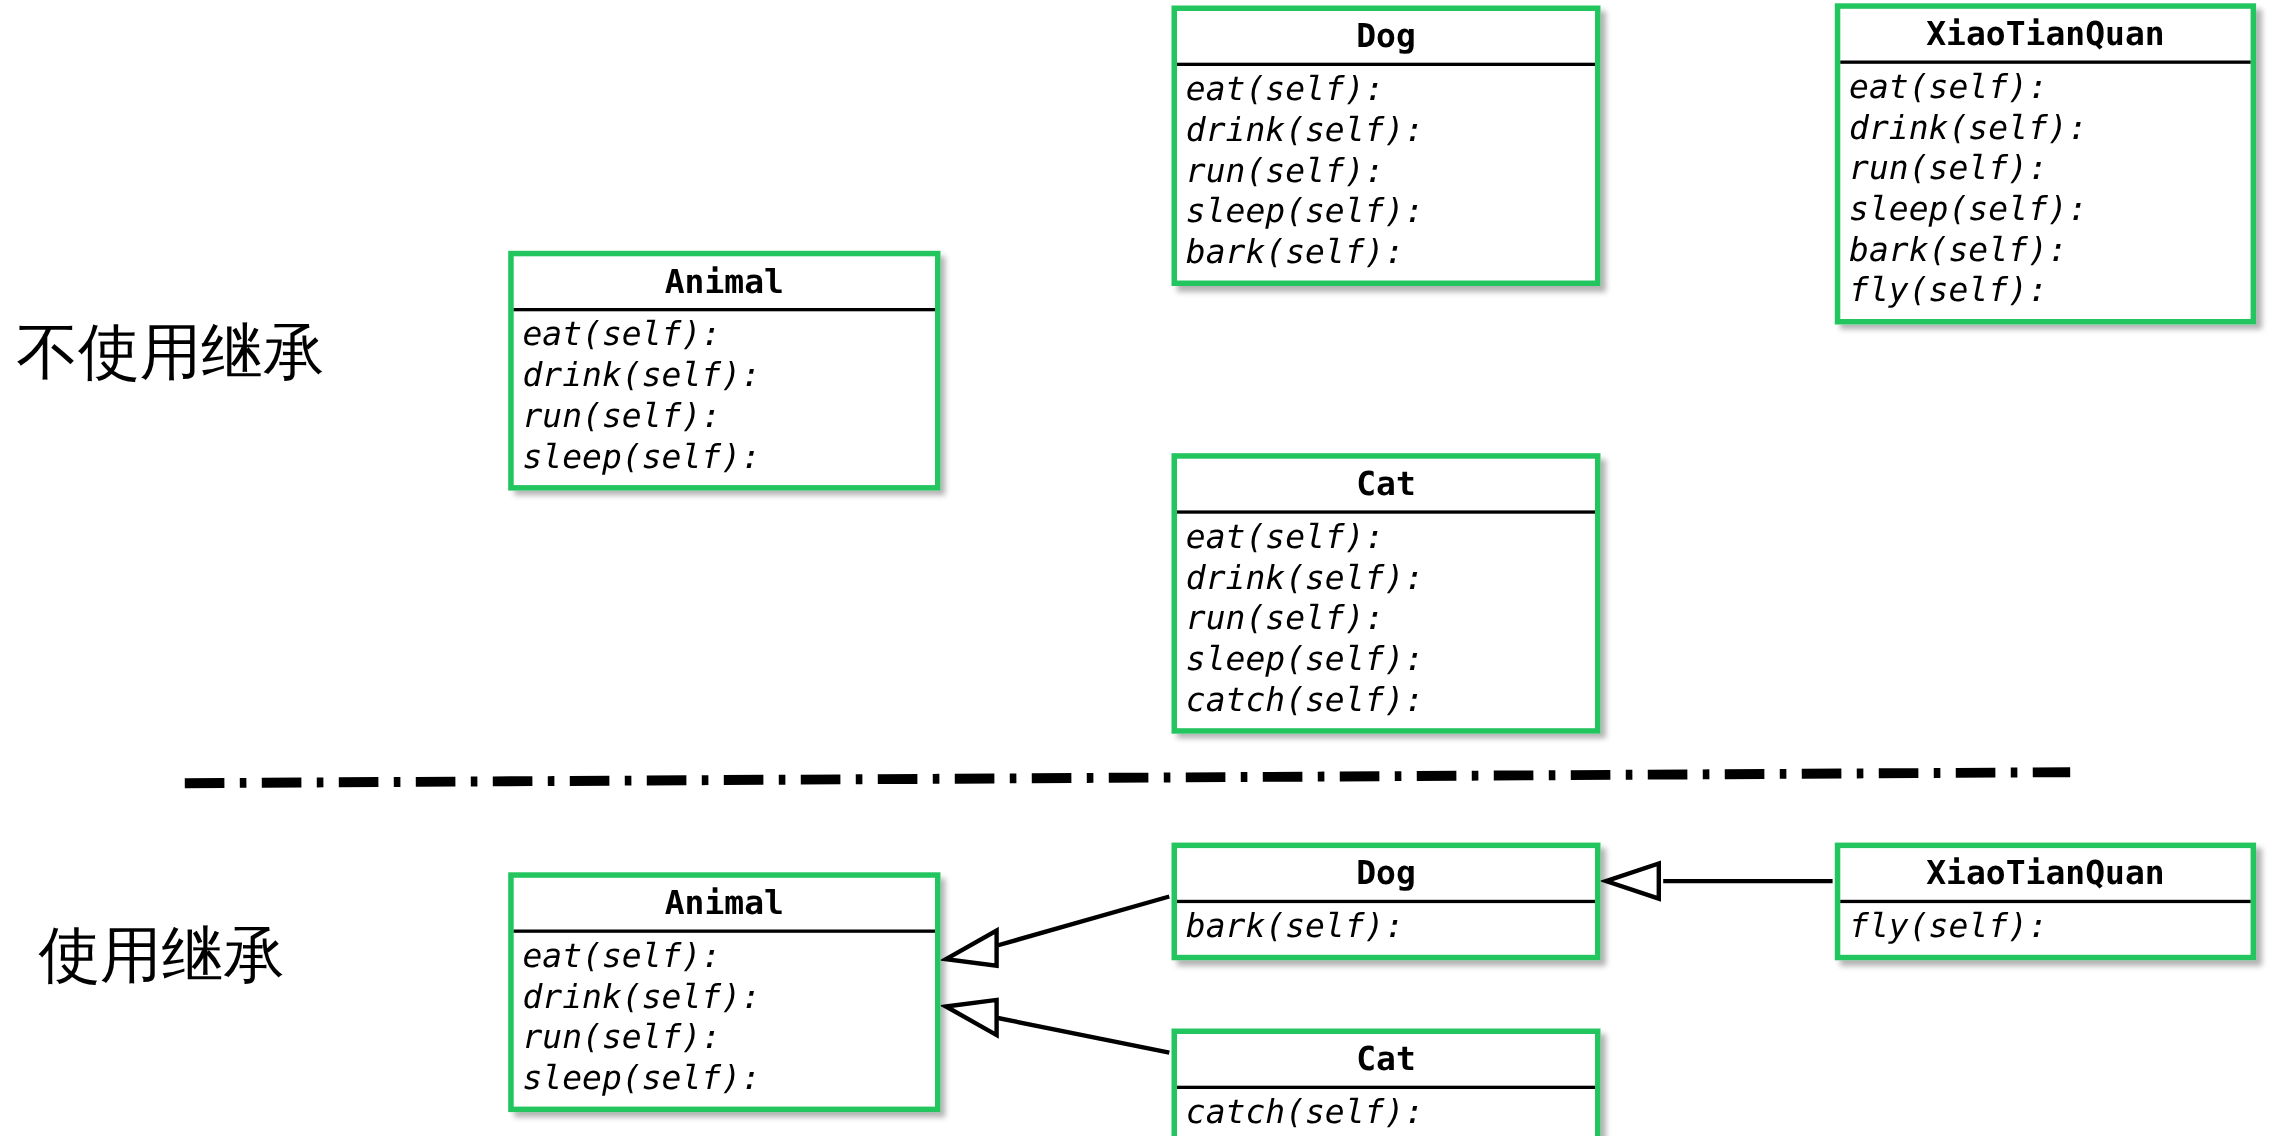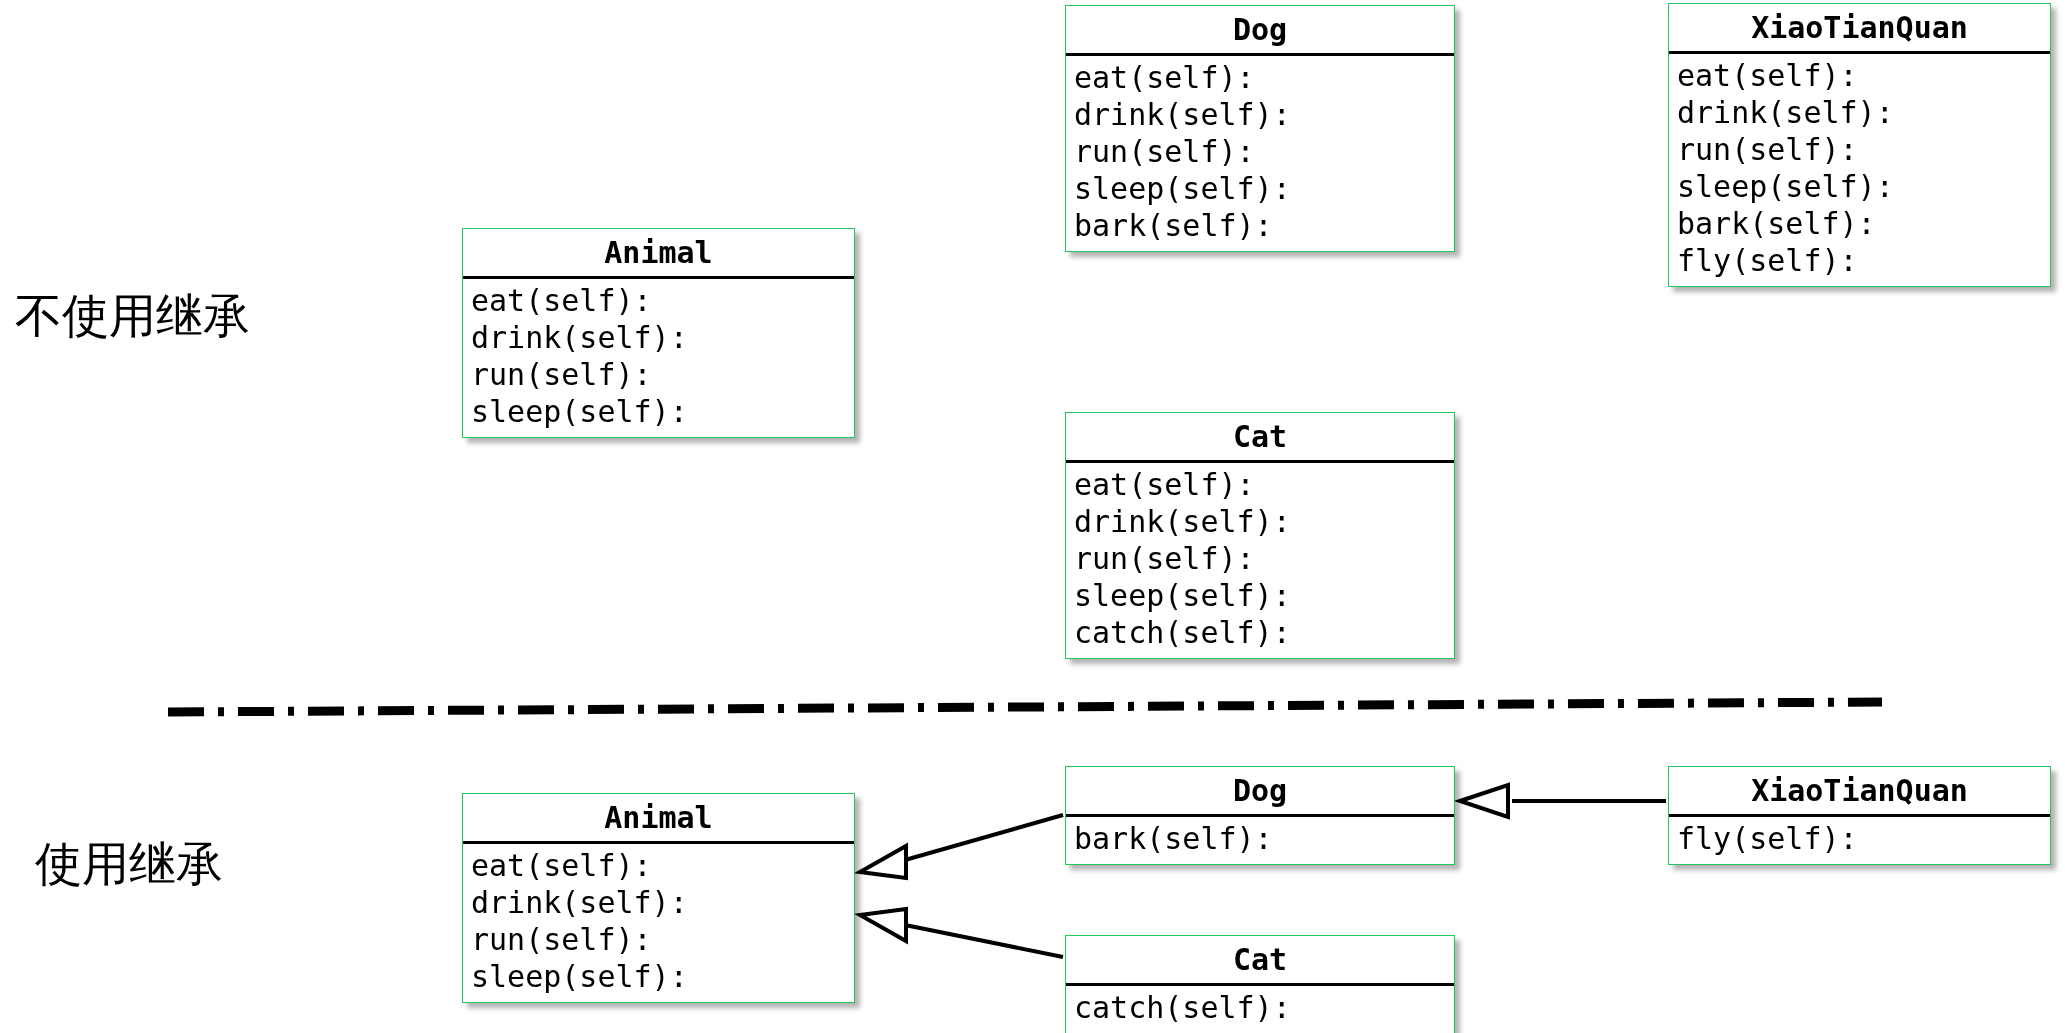--- a/index.html
+++ b/index.html
@@ -14,54 +14,55 @@
     background: #ffffff;
     overflow: hidden;
     font-family: "DejaVu Sans Mono", "Liberation Mono", monospace;
   }
 
   
   .uml-box {
     position: absolute;
     box-sizing: border-box;
     background: #ffffff;
-    border: 1px solid #22c55e;
+    border: 5px solid #22c55e;
     box-shadow: 5px 5px 5px rgba(0,0,0,0.30);
     z-index: 5;
   }
   .uml-title {
     box-sizing: border-box;
     width: 100%;
     text-align: center;
     font-weight: bold;
     font-size: 30px;
     line-height: 1;
     padding: 9px 0 8px 0;
     border-bottom: 3px solid #000000;
     color: #000000;
     white-space: nowrap;
   }
   .uml-methods {
     box-sizing: border-box;
     padding: 4px 0 6px 8px;
+    font-style: italic;
   }
   .uml-method {
     font-size: 30px;
     line-height: 1.0;
     padding: 3px 0 4px 0;
     color: #000000;
     white-space: nowrap;
     letter-spacing: 0px;
   }
 
   
   .section-label {
     position: absolute;
     font-family: Liberation Sans, sans-serif;
-    font-size: 47px;
+    font-size: 56px;
     line-height: 1;
     color: #000000;
     white-space: nowrap;
     z-index: 4;
   }
 
   
   .divider-wrap {
     position: absolute;
     left: 0;

